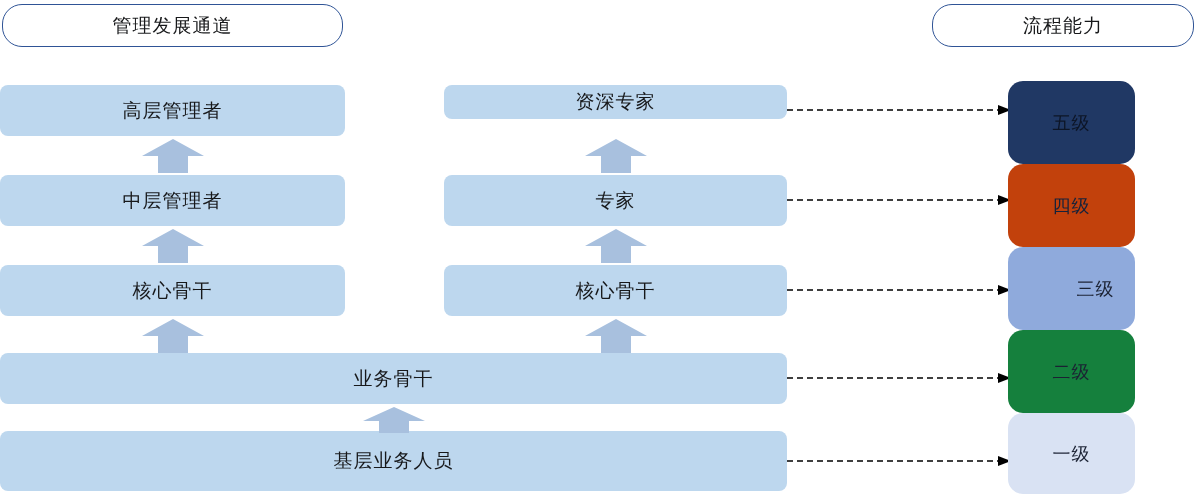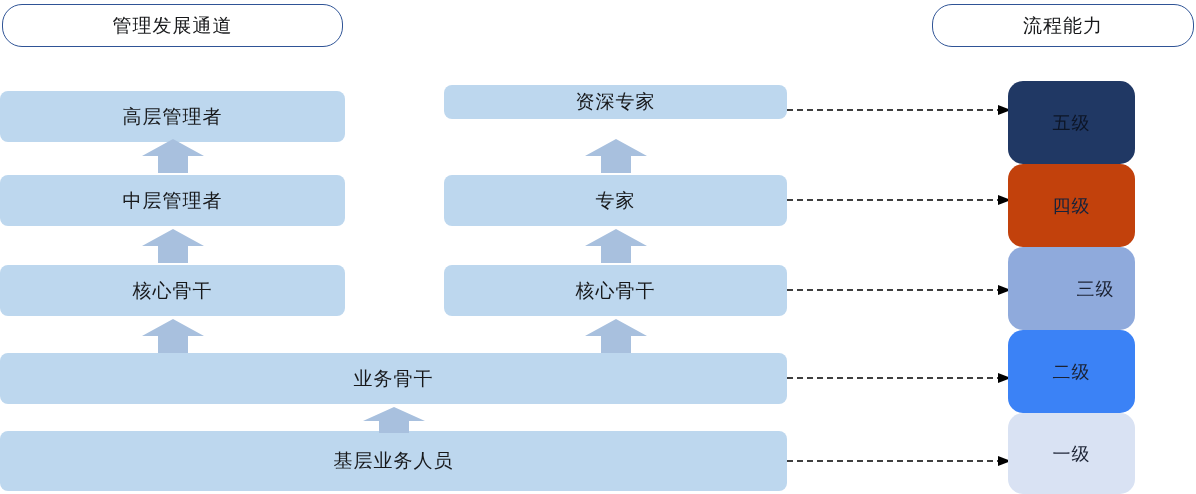--- a/index.html
+++ b/index.html
@@ -89,21 +89,21 @@
 
   <div class="header-box" style="left:2px; top:4px; width:341px; height:43px;">
     <span>管理发展通道</span>
   </div>
 
 
   <div class="header-box" style="left:932px; top:4px; width:262px; height:43px;">
     <span>流程能力</span>
   </div>
 
-  <div class="role-box" style="left:0px; top:91px; width:345px; height:51px;">
+  <div class="role-box" style="left:0px; top:85px; width:345px; height:51px;">
     <span>高层管理者</span>
   </div>
 
   <div class="role-box" style="left:0px; top:175px; width:345px; height:51px;">
     <span>中层管理者</span>
   </div>
 
   <div class="role-box" style="left:0px; top:265px; width:345px; height:51px;">
     <span>核心骨干</span>
   </div>
@@ -188,21 +188,21 @@
     </div>
 
     <div class="level-cell" style="top:83px;  height:83px; background:#c2410c; color:#15223b;">
       <span>四级</span>
     </div>
 
     <div class="level-cell" style="top:166px; height:83px; background:#8faadc; color:#1b2233;padding-left:48px;">
       <span>三级</span>
     </div>
 
-    <div class="level-cell" style="top:249px; height:83px; background:#3b82f6; color:#1b2233;">
+    <div class="level-cell" style="top:249px; height:83px; background:#15803d; color:#1b2233;">
       <span>二级</span>
     </div>
 
     <div class="level-cell" style="top:332px; height:81px; background:#d9e2f3; color:#1b2233;">
       <span>一级</span>
     </div>
 
   </div>
 
 </div>

